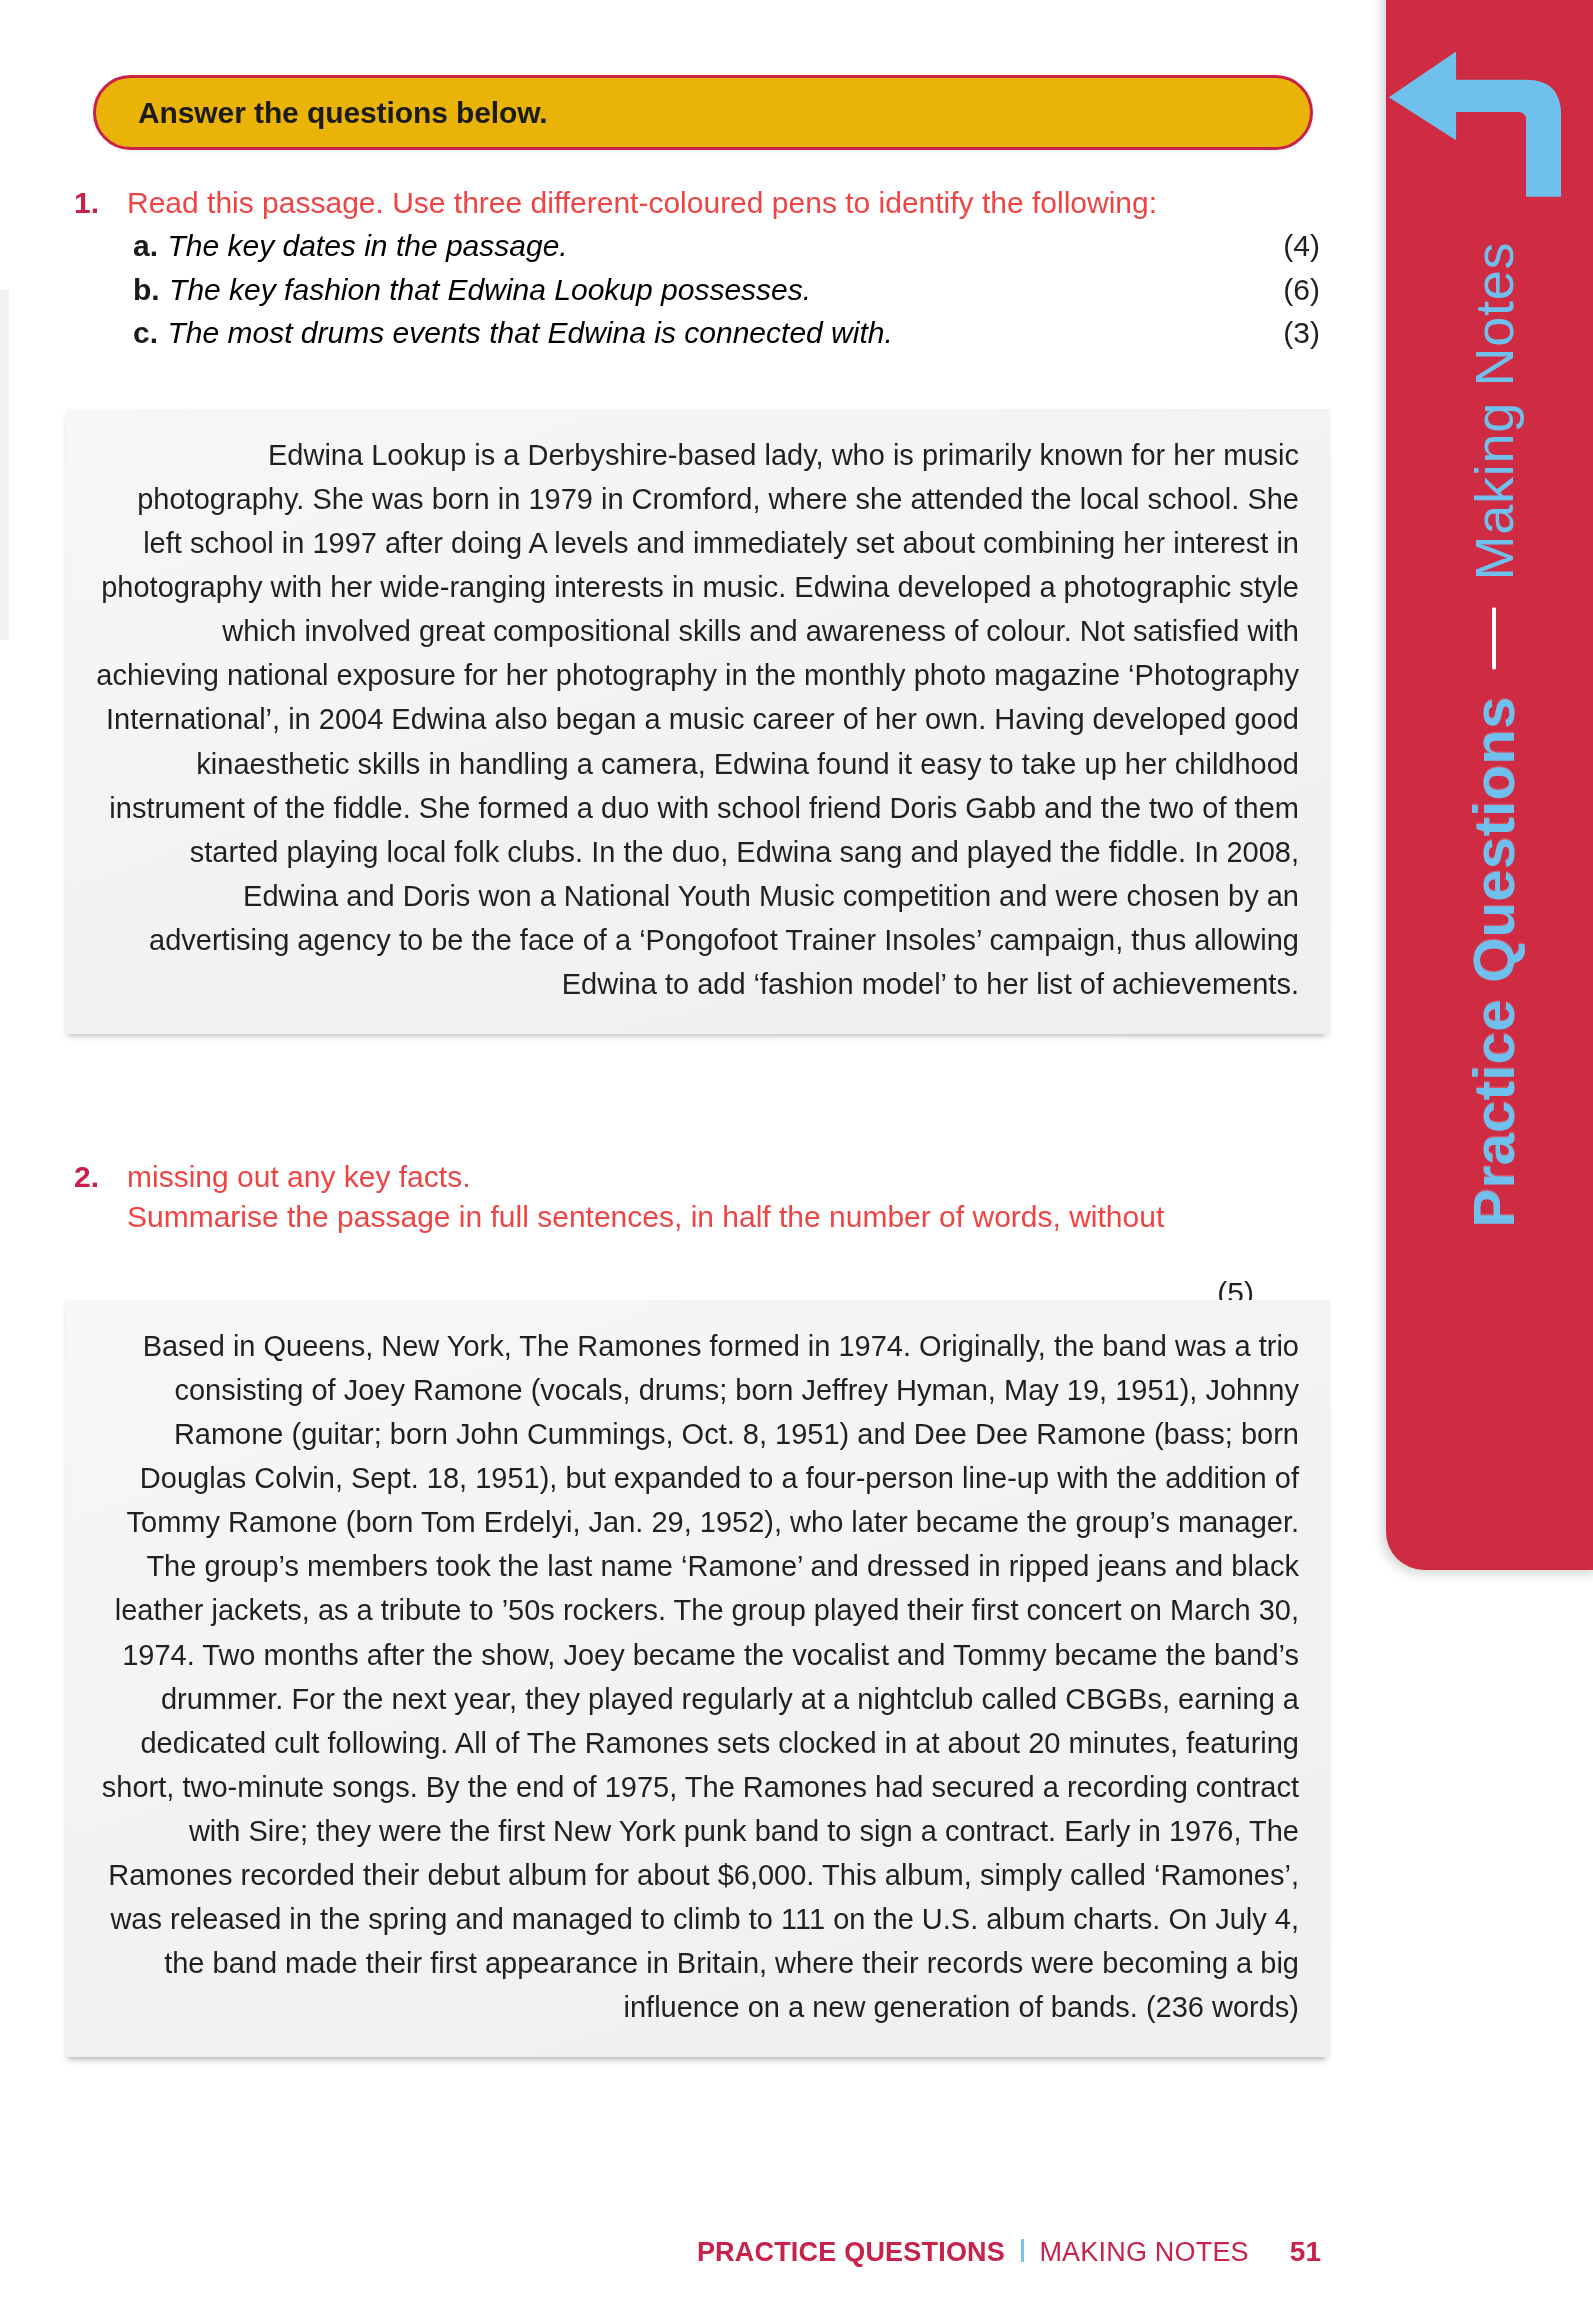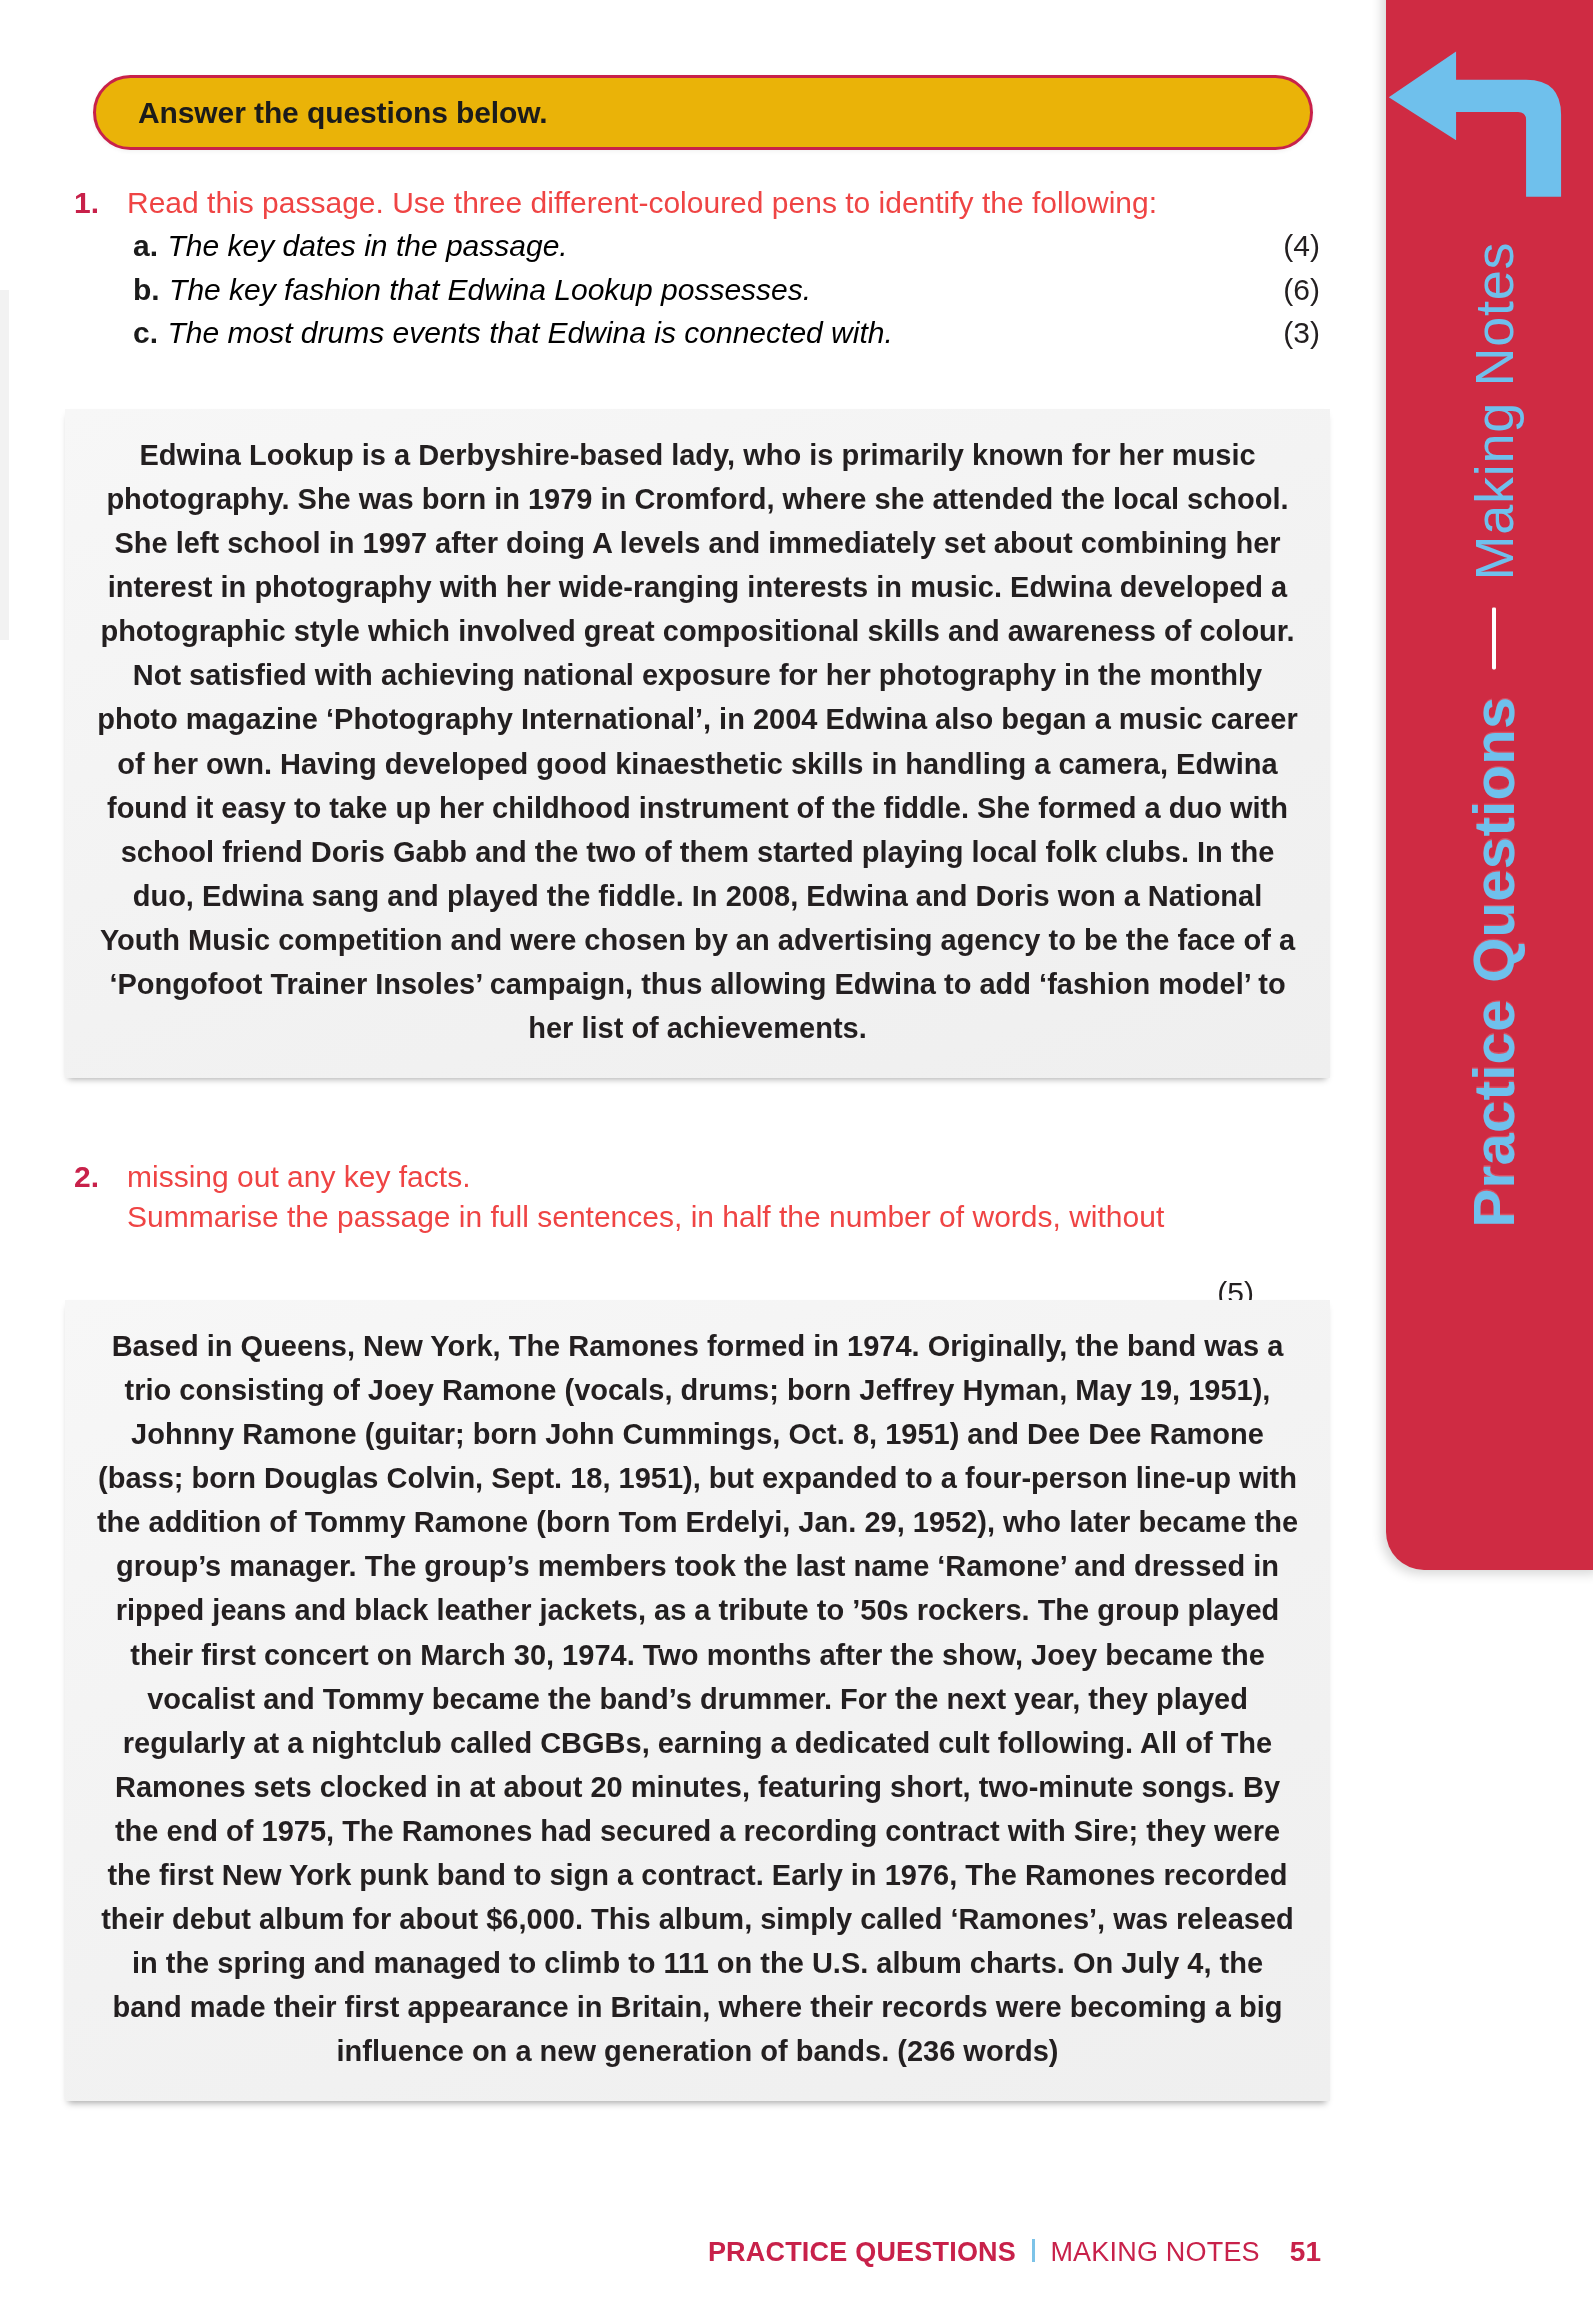--- a/index.html
+++ b/index.html
@@ -199,23 +199,23 @@
     background: #f4f4f4;
     box-sizing: border-box;
     padding: 24px 31px 28px 31px;
     box-shadow: 0 4.7px 6.7px -2.7px rgba(0,0,0,0.35);
     background-image: linear-gradient(160deg, #f7f7f7 0%, #f2f2f2 55%, #efefef 100%);
   }
   .passage p {
     margin: 0;
     font-size: 29px;
     line-height: 1.52;
-    font-weight: 700;
+    font-weight: 400;
     color: #231f20;
-    text-align: center;
+    text-align: right;
   }
 
   
   .footer {
     position: absolute;
     right: 65px;
     bottom: 39px;
     display: flex;
     align-items: baseline;
     gap: 0;
@@ -238,21 +238,21 @@
   .footer-sub {
     color: #c8214a;
     font-size: 27px;
     font-weight: 400;
     letter-spacing: 0.2px;
   }
   .footer-page {
     color: #c8214a;
     font-size: 28px;
     font-weight: 700;
-    margin-left: 30px;
+    margin-left: 41px;
   }
 
   
   .edge-mark {
     position: absolute;
     background: #e9e9e9;
   }
 </style>
 </head>
 <body>

